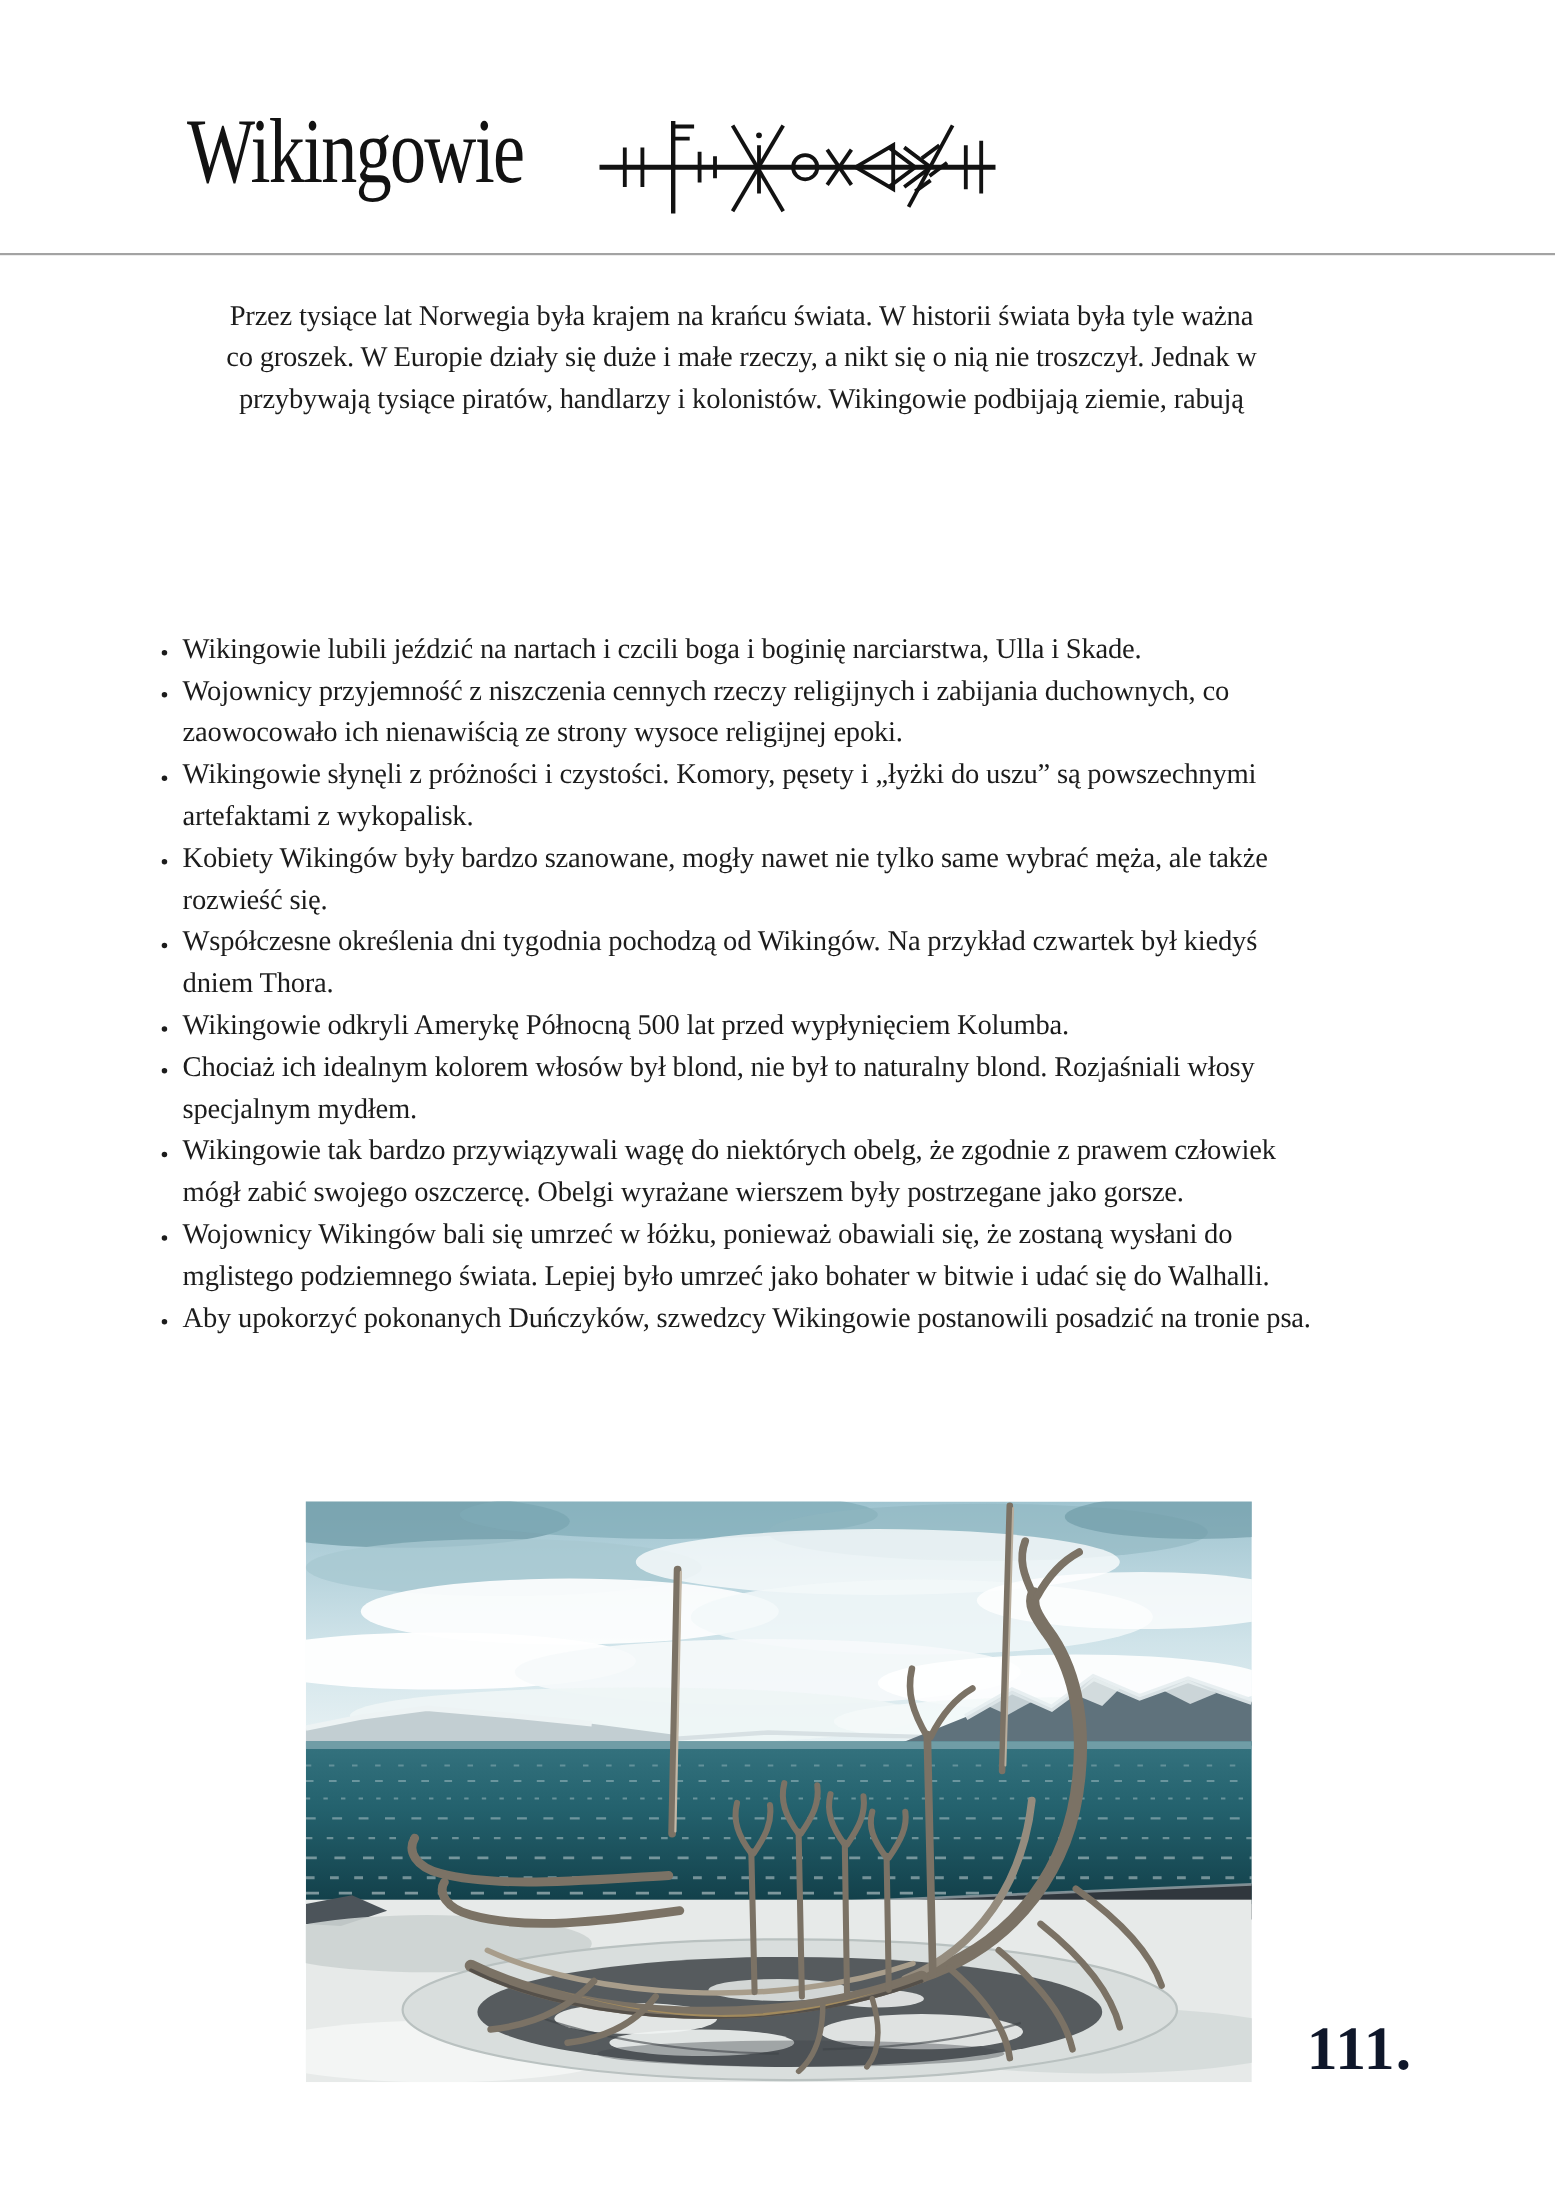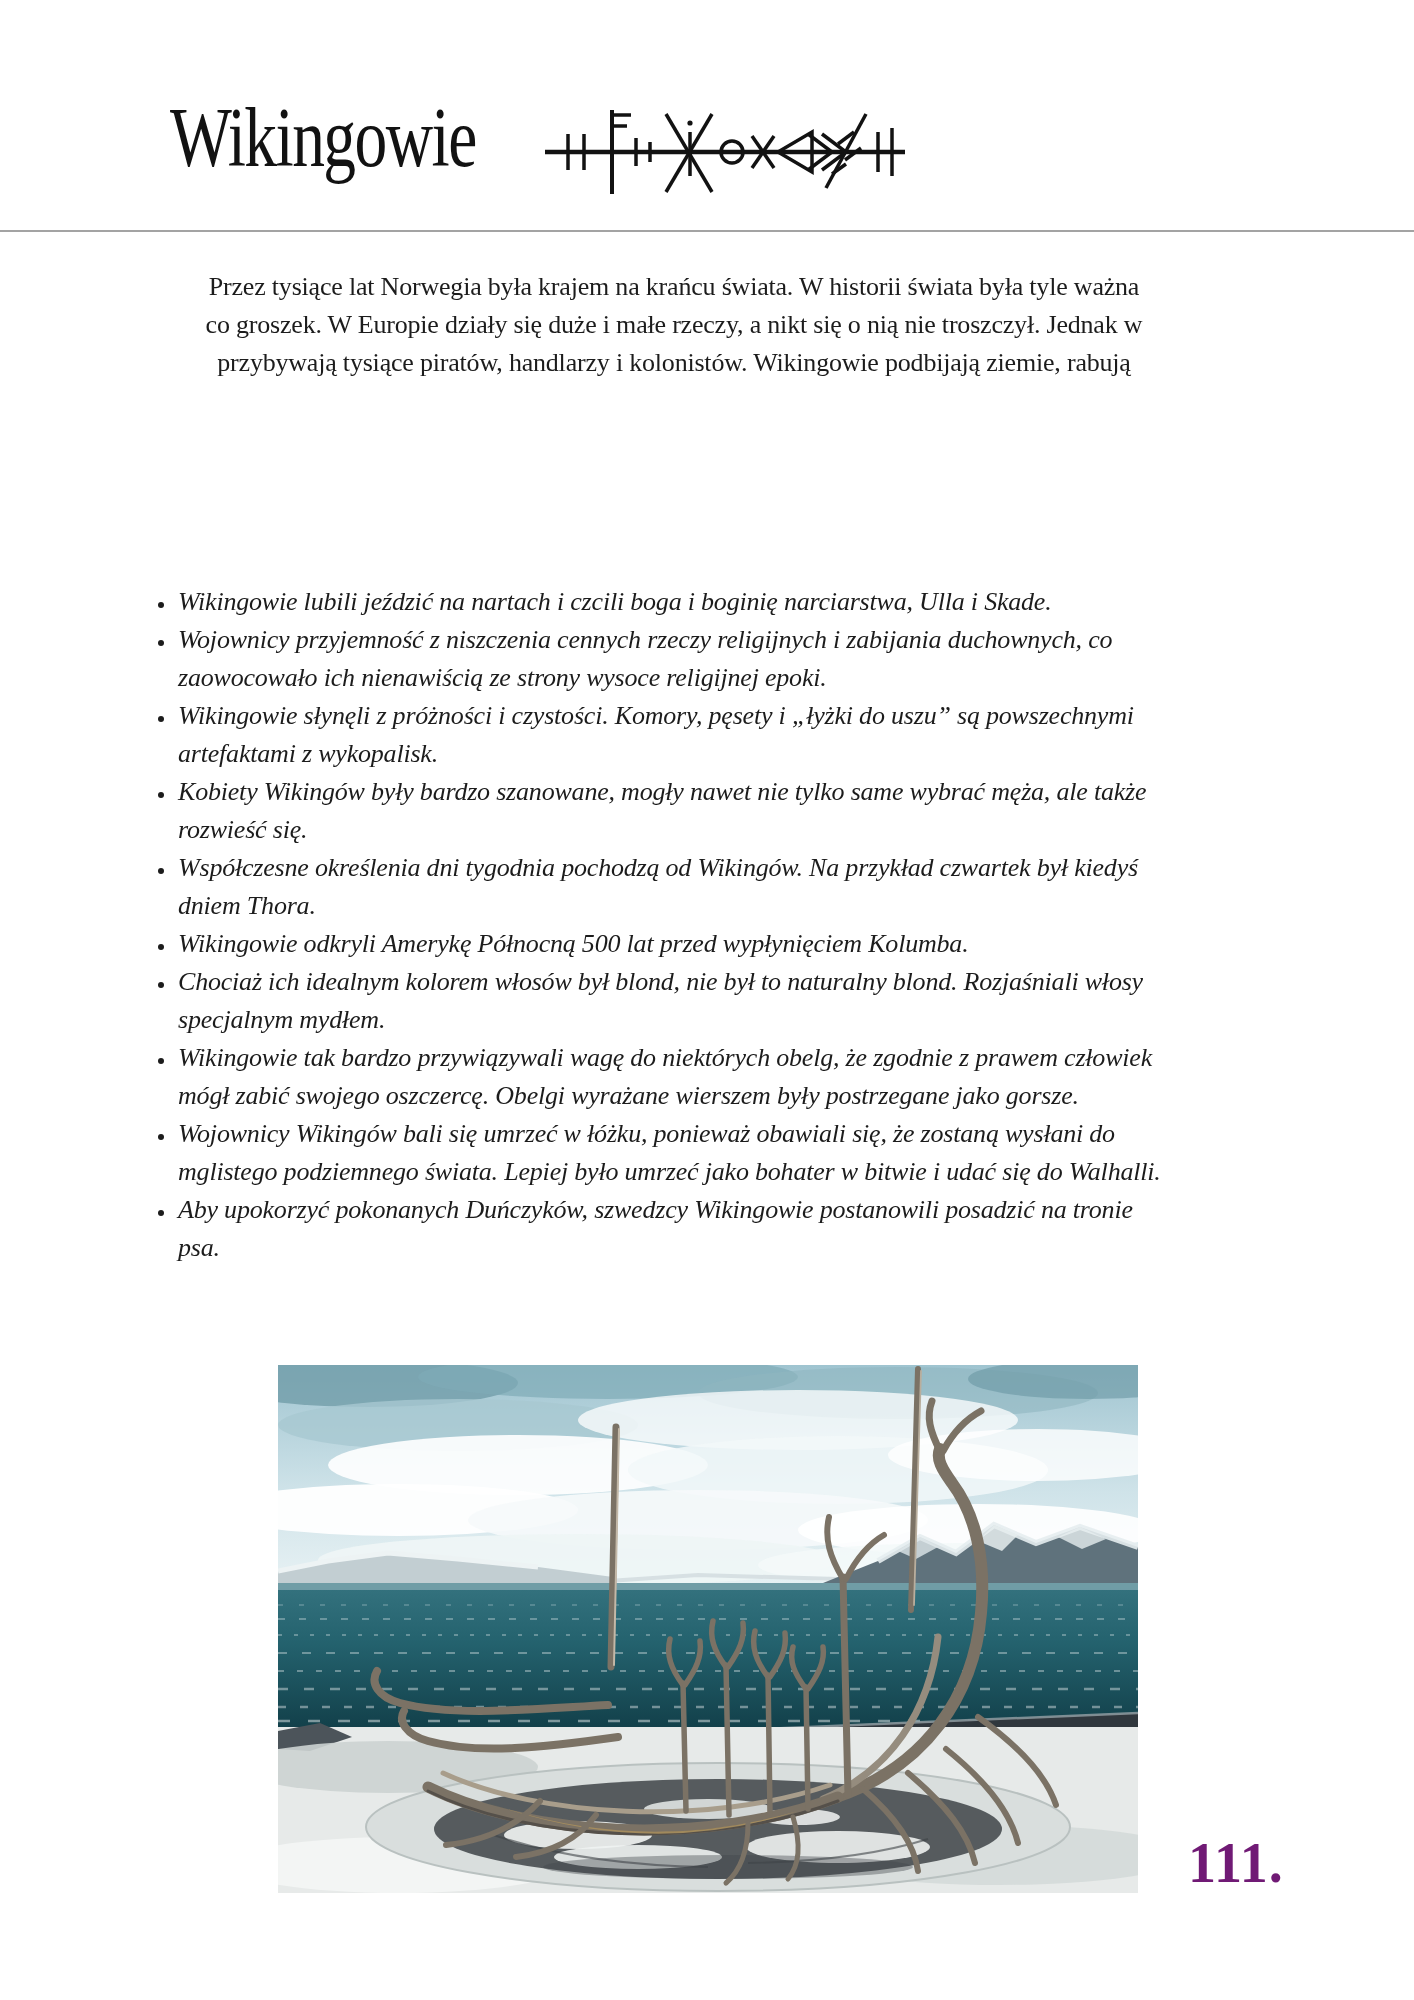--- a/index.html
+++ b/index.html
@@ -22,30 +22,30 @@
   .rule{position:absolute;top:230px;left:0;width:1414px;height:2px;background:#a3a3a3;}
   .intro{
     position:absolute;top:268px;left:144px;width:1060px;
     font-size:26px;line-height:38px;text-align:center;letter-spacing:-0.2px;
   }
   .intro span{display:block;white-space:nowrap;}
   .facts{
     position:absolute;top:571px;left:130px;width:1062px;
     font-size:26px;line-height:38px;letter-spacing:-0.2px;
   }
-  .facts ul{margin:12px;padding:0 0 0 34px;list-style:disc outside;font-style:italic;}
+  .facts ul{margin:0;padding:0 0 0 34px;list-style:disc outside;}
   .facts li{padding-left:2px;}
   .facts li::marker{font-size:19px;color:#1c1c1c;}
   .photo{
     position:absolute;top:1365px;left:278px;width:860px;height:528px;
     margin:0;line-height:0;
   }
   .pageno{
     position:absolute;top:1831px;left:1188px;
-    font-size:56px;font-weight:700;color:#701a75;letter-spacing:1px;
+    font-size:56px;font-weight:700;color:#0f172a;letter-spacing:1px;
   }
 </style>
 </head>
 <body>
 
 <div class="page">
 
   <div class="header">
     <h1 class="title">Wikingowie</h1>
     <svg class="rune" width="370" height="96" viewBox="0 0 370 96" fill="none" stroke="#121212" stroke-width="3.5">

